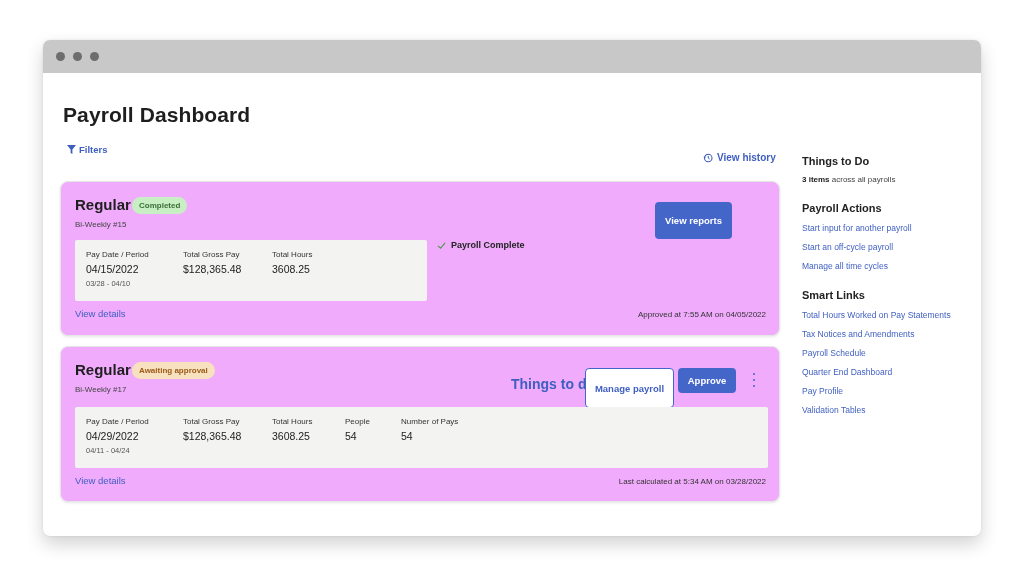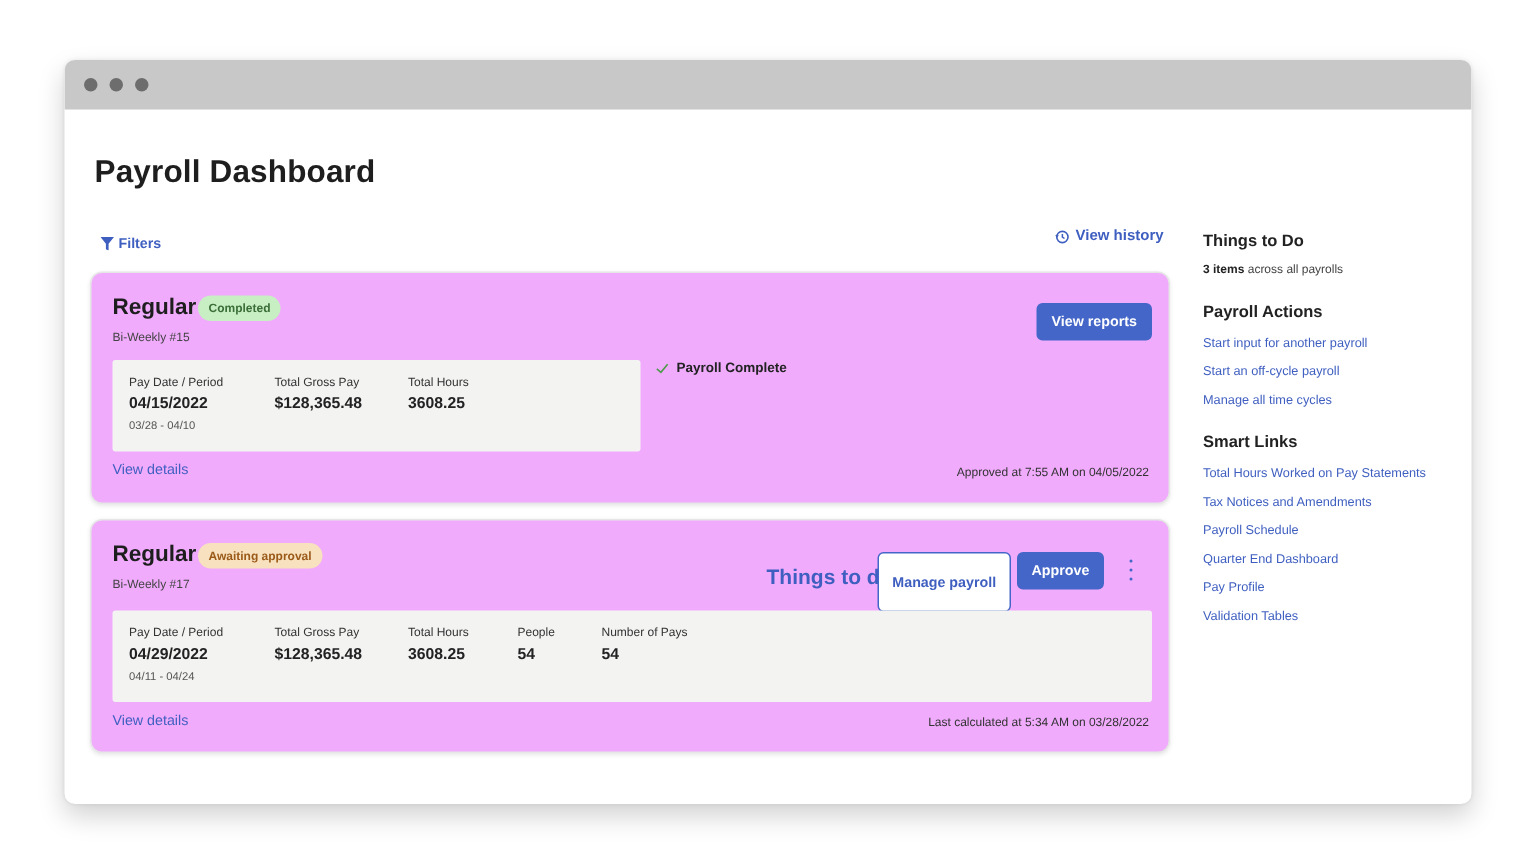--- a/index.html
+++ b/index.html
@@ -12,21 +12,21 @@
     box-shadow: 0 8px 18px rgba(0,0,0,0.18), 0 0 3px rgba(0,0,0,0.08);
     overflow: hidden;
   }
   .titlebar { height: 33px; background: #c8c8c8; position: relative; }
   .dot { position: absolute; top: 12px; width: 9px; height: 9px; border-radius: 50%; background: #6d6d6d; }
   .dot.d1 { left: 13px; } .dot.d2 { left: 30px; } .dot.d3 { left: 47px; }
 
   .page-title { position: absolute; left: 20px; top: 63px; font-size: 21px; font-weight: 700; color: #1e1e1e; letter-spacing: 0.1px; }
 
   .link { color: #3f5fc0; cursor: pointer; }
-  .filters { position: absolute; left: 24px; top: 117px; font-size: 9.5px; font-weight: 700; color: #3f5fc0; display: flex; align-items: center; gap: 3px; }
+  .filters { position: absolute; left: 24px; top: 104px; font-size: 9.5px; font-weight: 700; color: #3f5fc0; display: flex; align-items: center; gap: 3px; }
   .filters svg { width: 9px; height: 9px; }
   .history { position: absolute; left: 660px; top: 112px; font-size: 10px; font-weight: 700; color: #3f5fc0; display: flex; align-items: center; gap: 4px; }
   .history svg { width: 10px; height: 10px; }
 
   .card {
     position: absolute; left: 17px; width: 720px; background: #f0abfc;
     border: 1px solid #e6e6e6; border-radius: 8px;
     box-shadow: 0 1px 3px rgba(0,0,0,0.10);
   }
   .card1 { top: 141px; height: 155px; }
@@ -36,39 +36,39 @@
   .badge { position: absolute; top: 15px; font-size: 8px; padding: 4px 7px; border-radius: 10px; font-weight: 600; }
   .badge.green { left: 71px; background: #c8eec4; color: #3b6f37; }
   .badge.orange { left: 71px; background: #f8e1be; color: #9a5a1a; }
   .subtitle { position: absolute; left: 14px; top: 38px; font-size: 8px; color: #444; }
 
   .stats { position: absolute; left: 14px; height: 61px; background: #f3f3f2; border-radius: 2px; }
   .card1 .stats { top: 58px; width: 352px; }
   .card2 .stats { top: 60px; width: 693px; }
   .stat { position: absolute; top: 10px; }
   .stat .lbl { font-size: 8px; color: #333; }
-  .stat .val { font-size: 10.5px; font-weight: 700; color: #222; margin-top: 4px; }
+  .stat .val { font-size: 10.5px; font-weight: 400; color: #222; margin-top: 4px; }
   .stat .sub { font-size: 7.5px; color: #555; margin-top: 4px; }
 
   .view-details { position: absolute; left: 14px; font-size: 9.5px; color: #3f5fc0; }
   .card1 .view-details { top: 126px; }
   .card2 .view-details { top: 128px; }
   .footnote { position: absolute; right: 13px; font-size: 8px; color: #333; }
   .card1 .footnote { top: 128px; }
   .card2 .footnote { top: 130px; }
 
   .btn-primary {
     position: absolute; background: #4466c8; color: #fff; font-size: 9.5px; font-weight: 700;
     border-radius: 4px; display: flex; align-items: center; justify-content: center; cursor: pointer;
   }
   .btn-outline {
     position: absolute; background: #fff; color: #3f5fc0; font-size: 9.5px; font-weight: 700;
     border: 1px solid #4466c8; border-radius: 4px; display: flex; align-items: center; justify-content: center; cursor: pointer;
   }
-  .view-reports { left: 630px; top: 20px; width: 77px; height: 25px; }
+  .view-reports { left: 594px; top: 20px; width: 77px; height: 37px; }
   .ttd-link { position: absolute; left: 450px; top: 29px; font-size: 14px; font-weight: 700; color: #3f5fc0; }
   .manage { left: 524px; top: 21px; width: 89px; height: 40px; }
   .approve { left: 617px; top: 21px; width: 58px; height: 25px; }
   .kebab { position: absolute; left: 688px; top: 26px; width: 10px; height: 14px; display: flex; flex-direction: column; align-items: center; justify-content: space-between; cursor: pointer; }
   .kebab span { width: 2px; height: 2px; background: #4466c8; border-radius: 50%; }
 
   .status-block { position: absolute; left: 376px; top: 58px; width: 330px; }
   .status-head { display: flex; align-items: center; gap: 5px; font-size: 9px; font-weight: 700; color: #222; }
   .status-head svg { width: 9px; height: 9px; }
   .status-text { font-size: 9px; color: #333; margin-left: 15px; margin-top: 6px; line-height: 1.55; }

